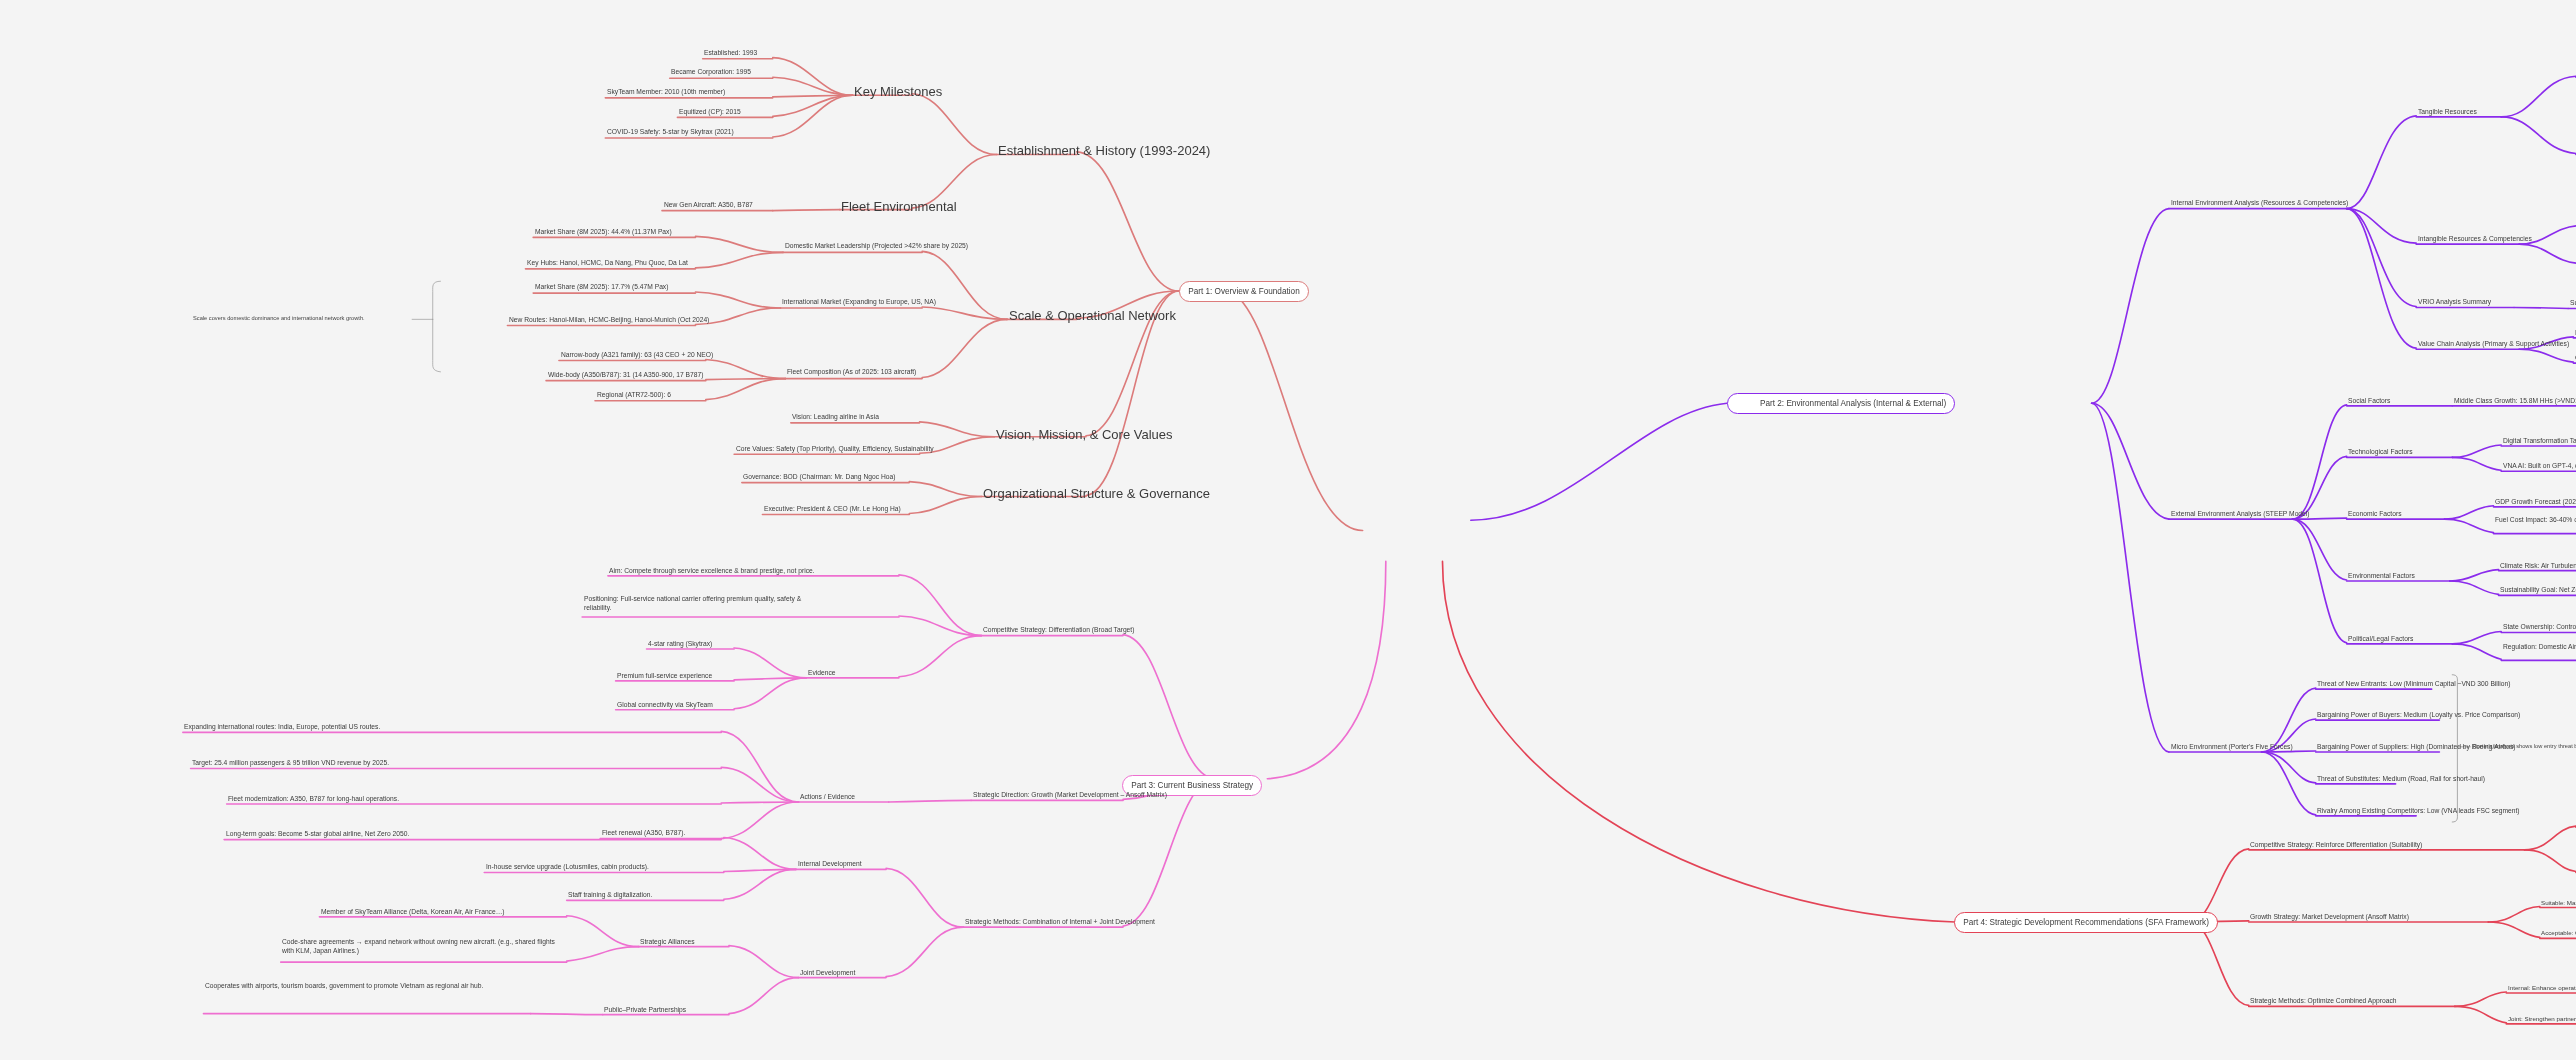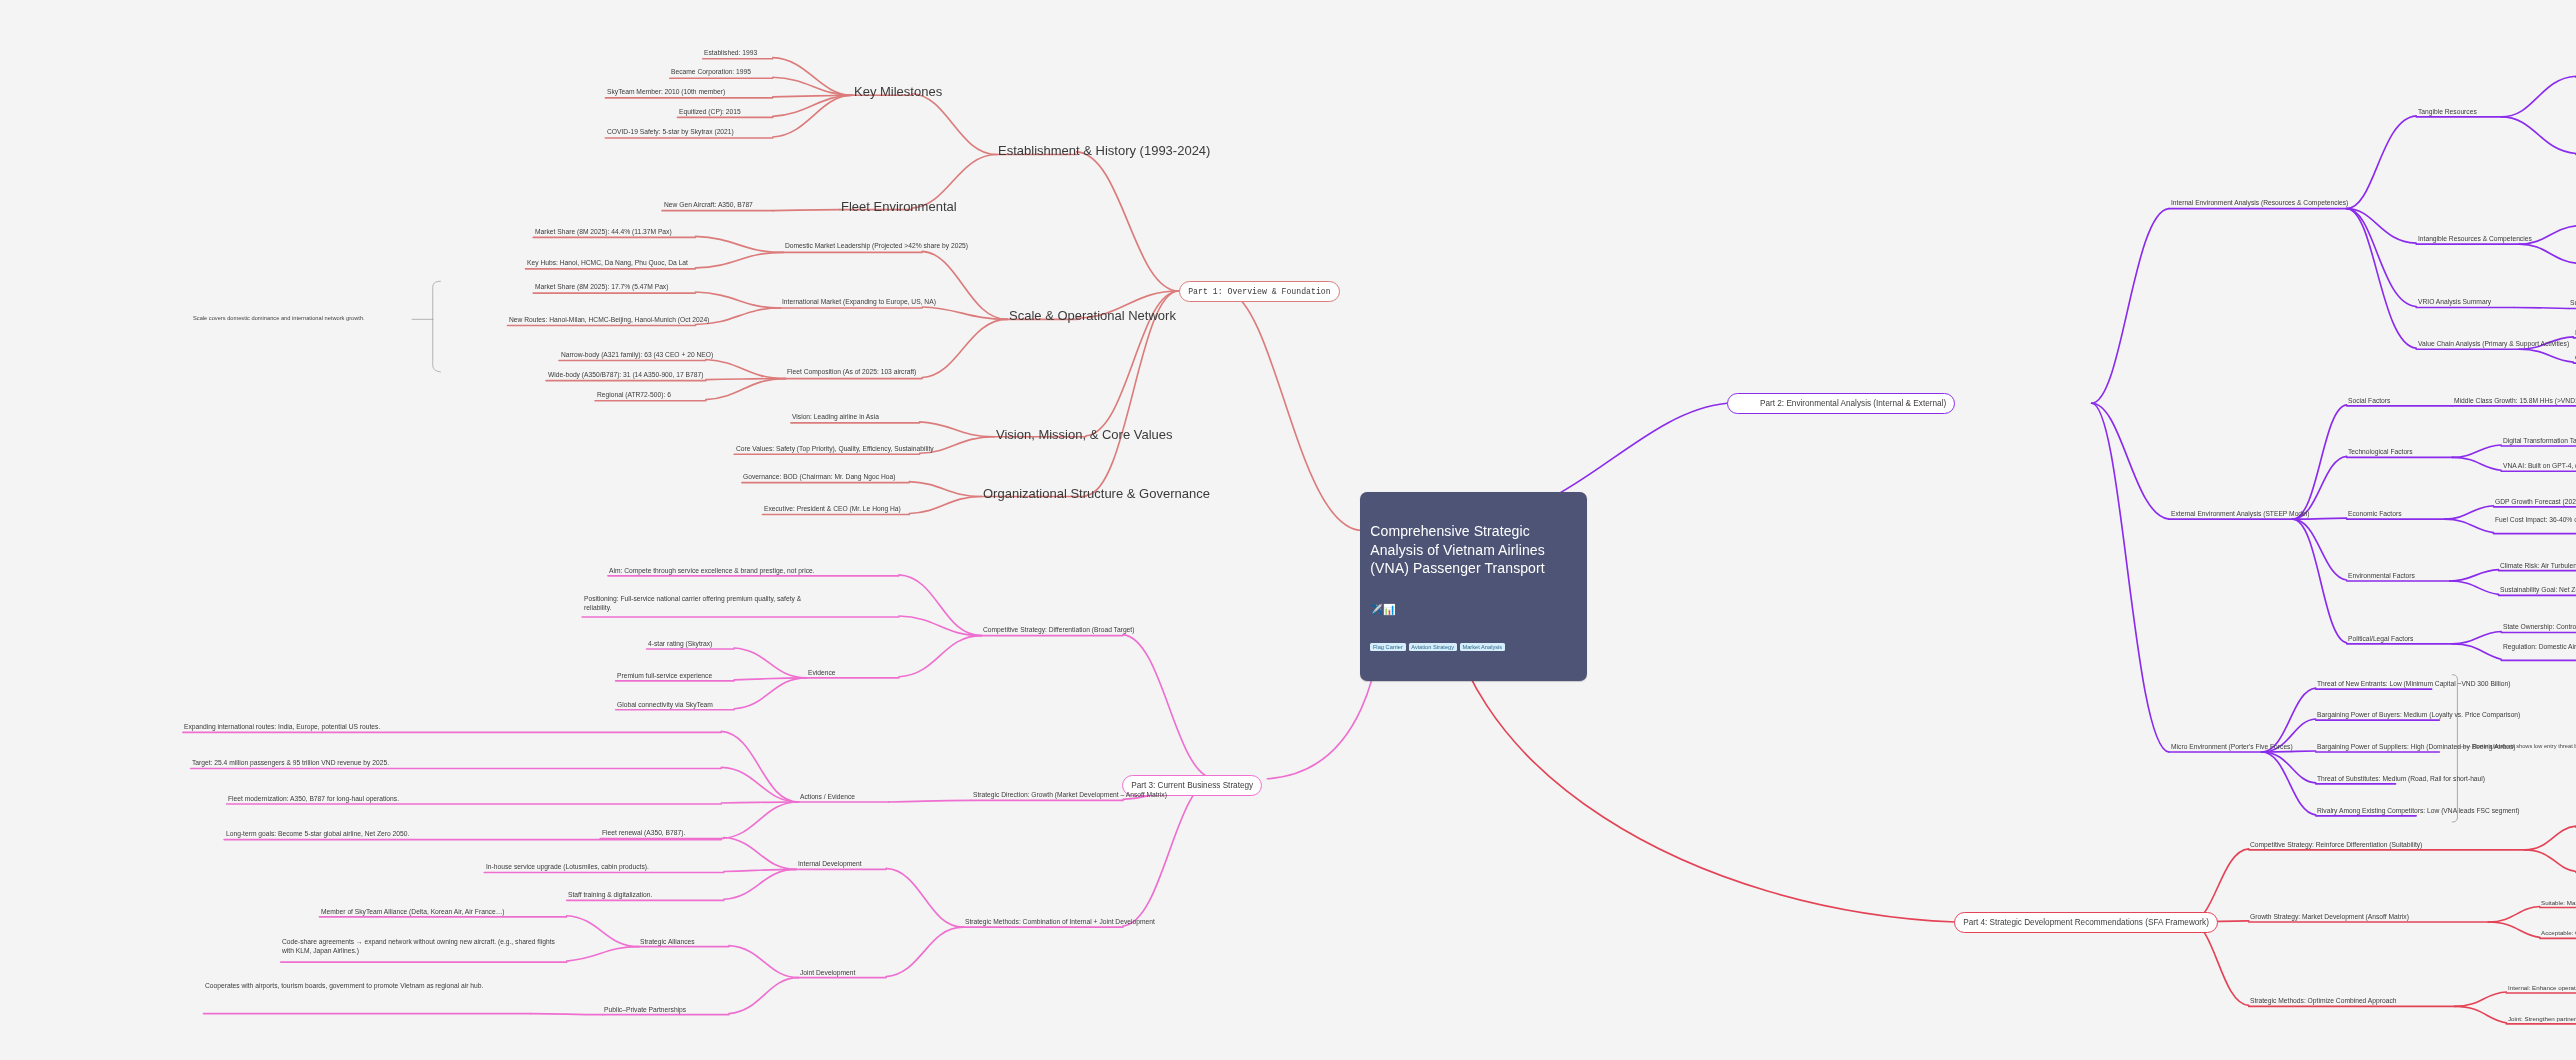--- a/index.html
+++ b/index.html
@@ -65,21 +65,21 @@
   
   .part{
     background:#ffffff;
     border-radius:11.3px;
     padding:3.6px 8.2px 4.1px 8.2px;
     font-size:8.2px;
     color:#3c3c3c;
     text-align:center;
     white-space:nowrap;
   }
-  .part.p1{border:1.5px solid #dc7b7b;font-family:Liberation Mono, monospace;}
+  .part.p1{border:1.5px solid #dc7b7b;}
   .part.p2{border:1.5px solid #8b2bec;padding-left:32px;}
   .part.p3{border:1.5px solid #ee6fd0;margin-top:6px;}
   .part.p4{border:1.5px solid #e34356;}
 
   
   .t{
     color:#3a3a3a;
     white-space:pre-wrap;
   }
   .s2{font-size:13px;}
@@ -344,29 +344,20 @@
       <path d="M4930,1762 L5400,1762" stroke="#e34356"></path>
       <path d="M4930,1822 L5470,1822" stroke="#e34356"></path>
 
       <path d="M4765,1954 C4815,1954 4823,1928 4865,1926" stroke="#e34356"></path>
       <path d="M4765,1954 C4820,1954 4827,1980 4865,1986" stroke="#e34356"></path>
       <path d="M4865,1928 L5290,1928" stroke="#e34356"></path>
       <path d="M4865,1988 L5380,1988" stroke="#e34356"></path>
     </g>
   </svg>
 
-  <div class="node root" style="left:1360px; top:492px;">
-    <div class="root-title">Comprehensive Strategic Analysis of Vietnam Airlines (VNA) Passenger Transport</div>
-    <span class="root-emoji">✈️📊</span>
-    <div class="tags">
-      <span class="tag">Flag Carrier</span>
-      <span class="tag">Aviation Strategy</span>
-      <span class="tag">Market Analysis</span>
-    </div>
-  </div>
 
   <div class="node part p1" style="left:1179px; top:281px;">Part 1: Overview &amp; Foundation</div>
   <div class="node part p2" style="left:1727px; top:393px;">Part 2: Environmental Analysis (Internal &amp; External)</div>
   <div class="node part p3" style="left:1122px; top:769px;">Part 3: Current Business Strategy</div>
   <div class="node part p4" style="left:1954px; top:912px;">Part 4: Strategic Development Recommendations (SFA Framework)</div>
 
   <div class="node t s2 nowrap" style="left:998px; top:142px;">Establishment &amp; History (1993-2024)</div>
   <div class="node t s2 nowrap" style="left:854px; top:83px;">Key Milestones</div>
   <div class="node t s2 nowrap" style="left:841px; top:198px;">Fleet Environmental</div>
 

